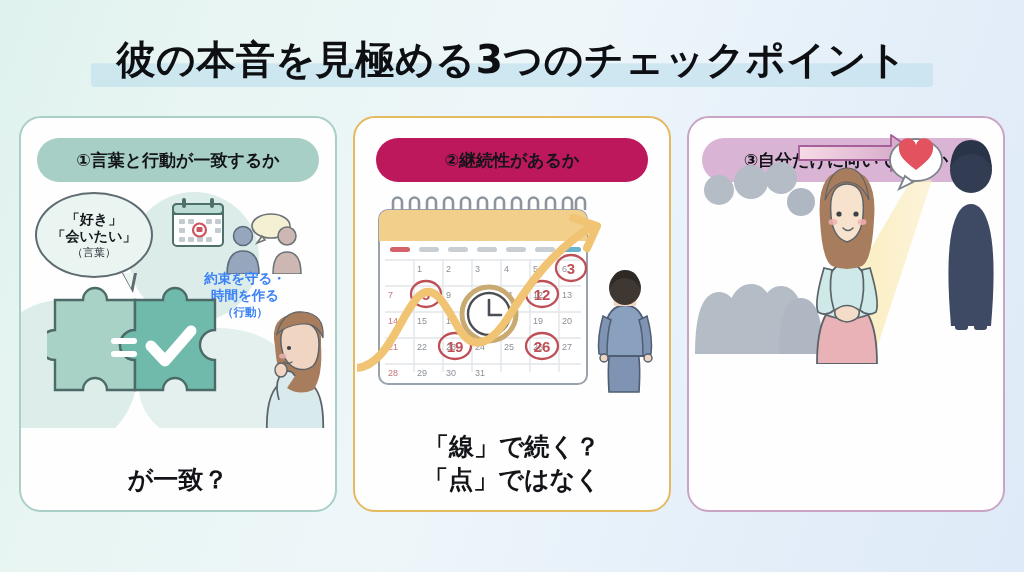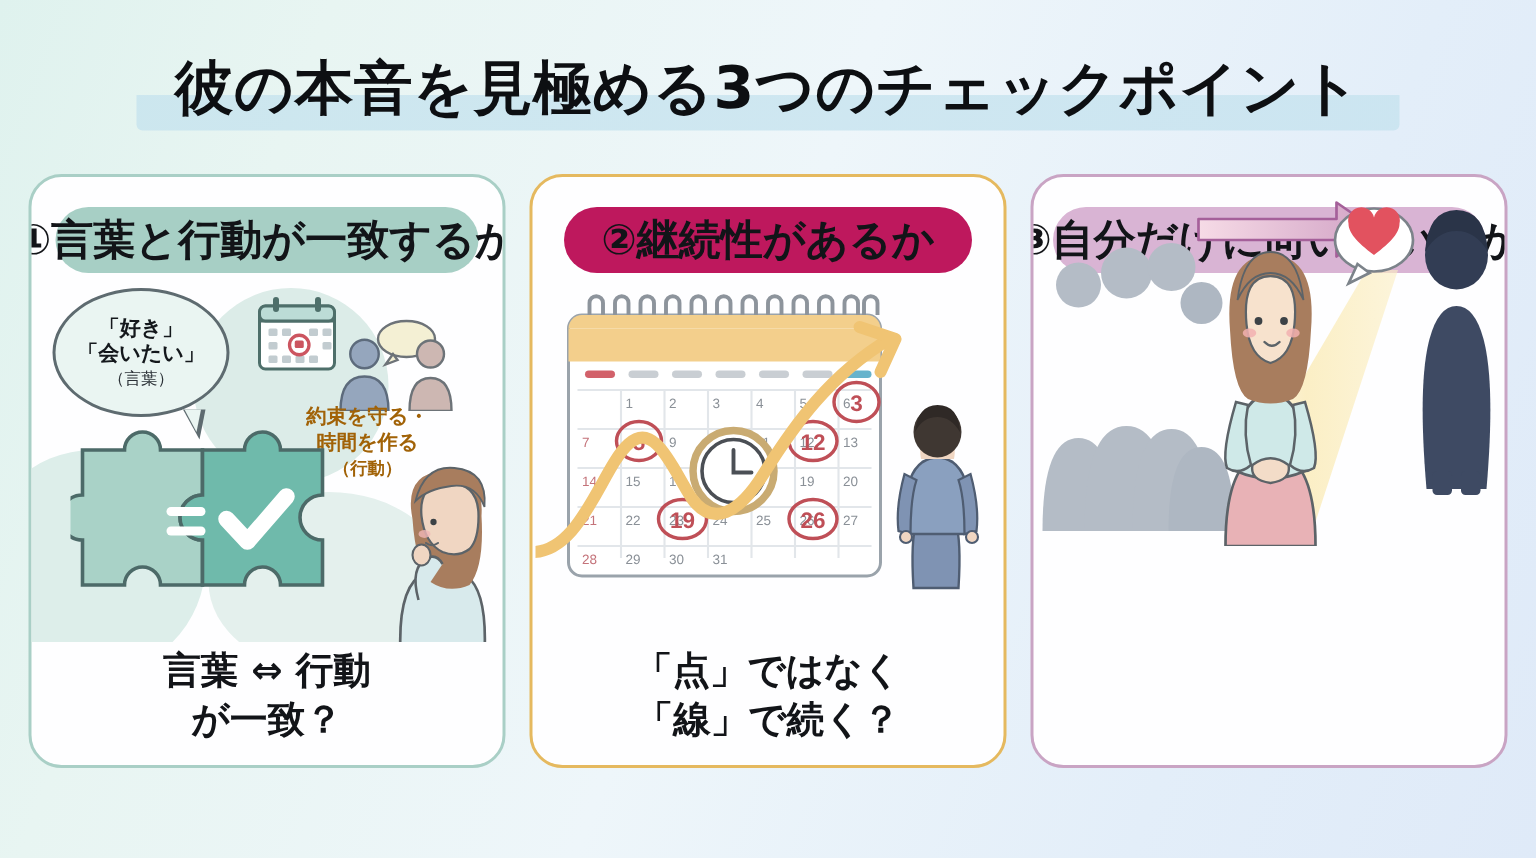--- a/index.html
+++ b/index.html
@@ -33,21 +33,21 @@
     background:#fefeff; border-radius:22px; overflow:hidden;
   }
   .card.c1 { border:2.5px solid #a9cfc6; }
   .card.c2 { border:2.5px solid #e5b95f; }
   .card.c3 { border:2.5px solid #c9a4c4; }
 
   .pill {
     position:absolute; top:20px; left:50%; transform:translateX(-50%);
     height:44px; border-radius:22px;
     display:flex; align-items:center; justify-content:center;
-    font-size:28px; font-weight:bold; color:#121418; white-space:nowrap;
+    font-size:17px; font-weight:bold; color:#121418; white-space:nowrap;
   }
   .c1 .pill { width:282px; background:#a7cfc5; }
   .c2 .pill { width:272px; background:#be185d; }
   .c3 .pill { width:288px; background:#d9b4d4; }
 
   .art { position:absolute; top:70px; left:0; width:100%; height:240px; overflow:hidden;padding-left:15px; }
 
   .caption {
     position:absolute; bottom:14px; left:0; width:100%;
     text-align:center; font-size:25px; font-weight:bold;
@@ -78,21 +78,21 @@
     content:""; position:absolute; right:17px; bottom:-12px; width:0; height:0; z-index:2;
     border-left:8px solid transparent; border-right:3px solid transparent;
     border-top:15px solid #eaf5f2;
   }
 
   .cal-icon { position:absolute; left:148px; top:8px; width:58px; height:54px; }
   .people-icon { position:absolute; left:200px; top:22px; width:84px; height:64px; }
 
   .act-text {
     position:absolute; left:140px; top:82px; width:168px; text-align:center;
-    font-size:13.5px; font-weight:bold; color:#a16207; line-height:1.28;
+    font-size:13.5px; font-weight:bold; color:#3b82f6; line-height:1.28;font-family:Liberation Serif, serif;
   }
   .act-text .sub { font-size:11.5px; font-weight:bold; }
 
   .puzzle { position:absolute; left:26px; top:94px; width:180px; height:126px; }
   .lady1 { position:absolute; right:-6px; top:116px; width:104px; height:134px; }
 
   
   .cal-big { position:absolute; left:16px; top:6px; width:224px; height:196px; }
   .trend { position:absolute; left:2px; top:4px; width:300px; height:200px; pointer-events:none; }
   .salaryman { position:absolute; right:6px; top:76px; width:76px; height:132px; }
@@ -186,21 +186,20 @@
           <path d="M40 30 q6 -24 26 -22 q22 2 20 26 q-6 -16 -22 -14 q-16 2 -24 10 z" fill="#a87d5e" stroke="#5c6368" stroke-width="1.2"></path>
           <circle cx="52" cy="44" r="2.1" fill="#3c4246"></circle>
           <ellipse cx="46" cy="52" rx="4" ry="2.6" fill="#f0b7b7" opacity=".8"></ellipse>
           <path d="M47 58 q4 3 8 0" fill="none" stroke="#5c6368" stroke-width="1.4" stroke-linecap="round"></path>
           <path d="M42 96 q-6 -22 6 -28 q6 -3 10 4" fill="#d8eaec" stroke="#5c6368" stroke-width="1.7"></path>
           <ellipse cx="44" cy="66" rx="6" ry="7" fill="#f0d6c2" stroke="#5c6368" stroke-width="1.4"></ellipse>
         </svg>
       </div>
 
       <div class="caption">
-        <span>言葉 ⇔ 行動</span>
         <span>が一致？</span>
       </div>
     </div>
 
     <div class="card c2">
       <div class="pill">②継続性があるか</div>
 
       <div class="art">
 
         <svg class="cal-big" viewBox="0 0 224 196">
@@ -309,22 +308,22 @@
           <path d="M60 52 q6 22 4 38 l-8 2 q0 -24 -4 -36 z" fill="#7f93b3" stroke="#4f5d72" stroke-width="1.5"></path>
           <circle cx="17" cy="94" r="4" fill="#f0d6c2" stroke="#4f5d72" stroke-width="1.4"></circle>
           <circle cx="61" cy="94" r="4" fill="#f0d6c2" stroke="#4f5d72" stroke-width="1.4"></circle>
           <path d="M27 42 q-2 -10 4 -14 h14 q6 4 4 14 z" fill="#f0d6c2"></path>
           <ellipse cx="38" cy="24" rx="16" ry="17" fill="#3f3732"></ellipse>
           <path d="M23 24 q2 -18 15 -18 q14 0 15 18 q-6 -10 -15 -10 q-10 0 -15 10 z" fill="#2f2926"></path>
         </svg>
       </div>
 
       <div class="caption">
+        <span>「線」で続く？</span>
         <span>「点」ではなく</span>
-        <span>「線」で続く？</span>
       </div>
     </div>
 
     <div class="card c3">
       <div class="pill">③自分だけに向いているか</div>
 
       <svg class="c3art" viewBox="0 0 318 246">
         <defs>
           <linearGradient id="spot" x1="0" y1="0" x2="1" y2="0">
             <stop offset="0%" stop-color="#fbeec2" stop-opacity="0"></stop>

